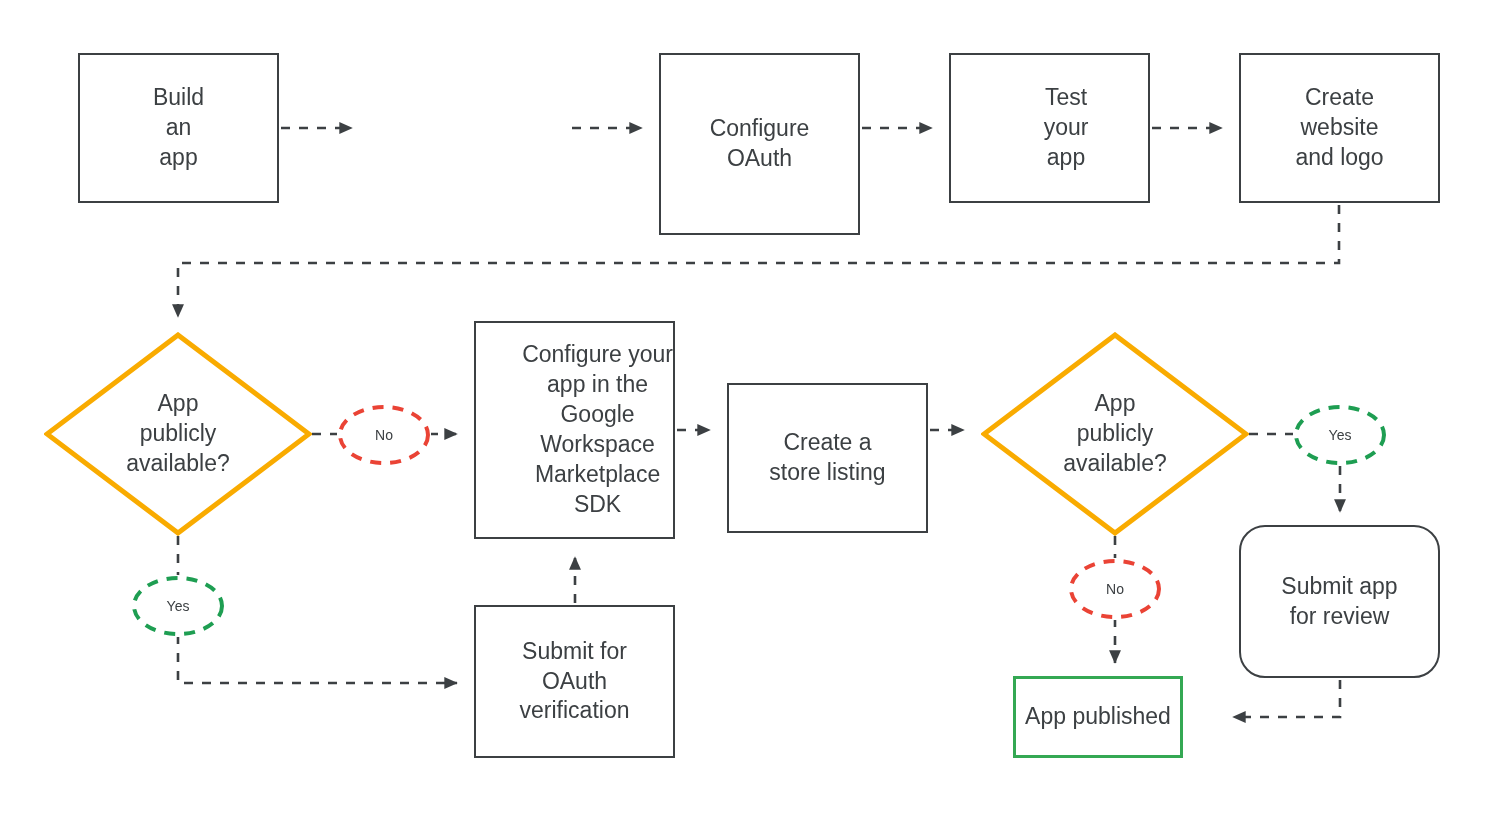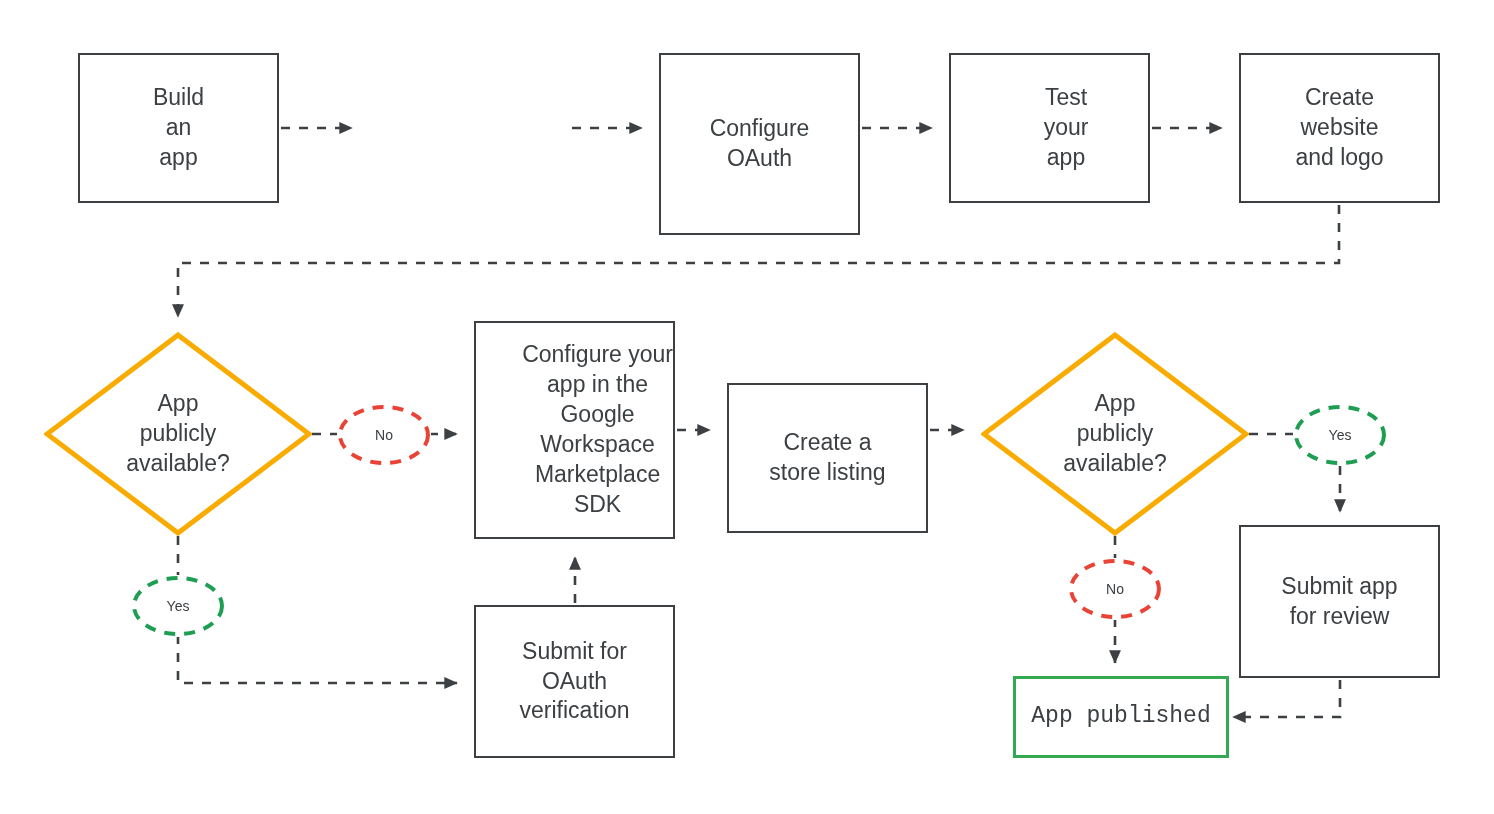--- a/index.html
+++ b/index.html
@@ -182,26 +182,26 @@
 publicly
 available?</span>
   </div>
 
   <div class="node process" style="left:474px; top:605px; width:201px; height:153px;text-align:center;">
     <span>Submit for
 OAuth
 verification</span>
   </div>
 
-  <div class="node process" style="left:1239px; top:525px; width:201px; height:153px;">
+  <div class="node process" style="left:1239px; top:525px; width:201px; height:153px;border-radius:26px;">
     <span>Submit app
 for review</span>
   </div>
 
-  <div class="node terminal-ok" style="left:1013px; top:676px; width:216px; height:82px;font-family:Liberation Mono, monospace;">
+  <div class="node terminal-ok" style="left:1013px; top:676px; width:170px; height:82px;">
     <span>App published</span>
   </div>
 
   <div class="edge-label" style="left:337px; top:404px; width:94px; height:62px;">
     <svg class="ellipse" viewBox="0 0 94 62" preserveAspectRatio="none">
       <ellipse cx="47" cy="31" rx="44" ry="28" fill="#ffffff" stroke="#ea4335" stroke-width="4" stroke-dasharray="11 9"></ellipse>
     </svg>
     <span>No</span>
   </div>
 

